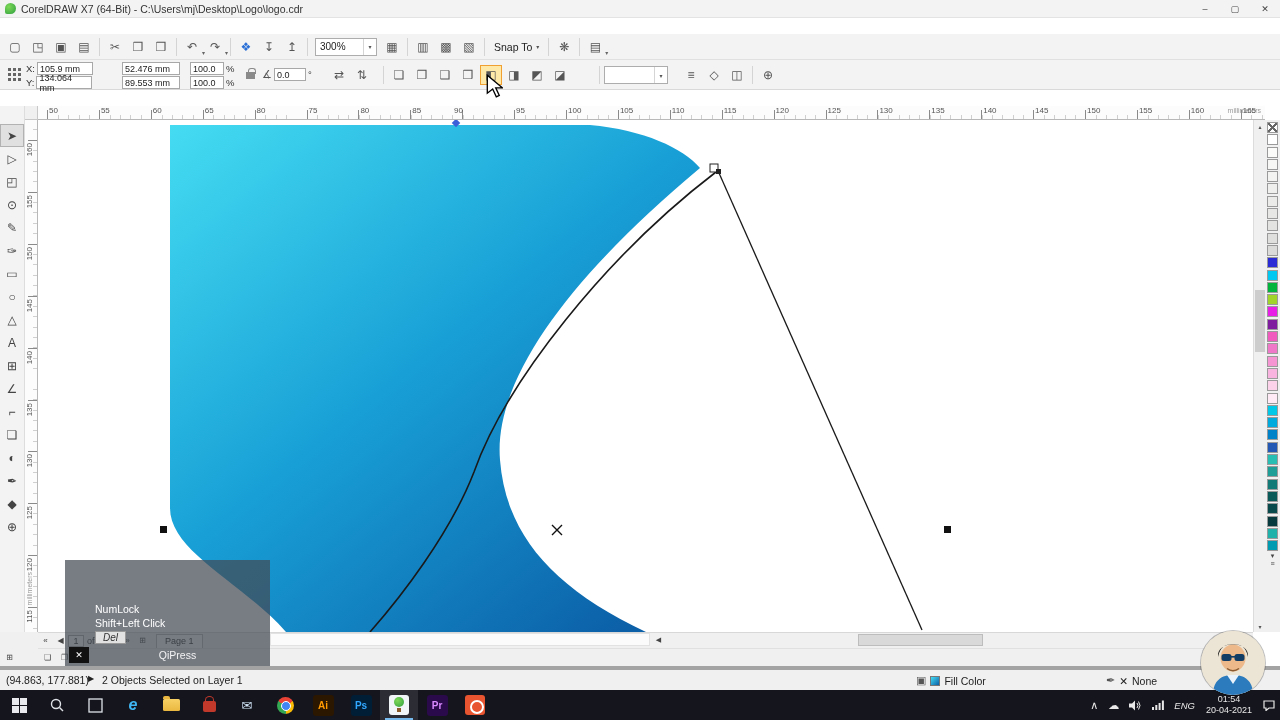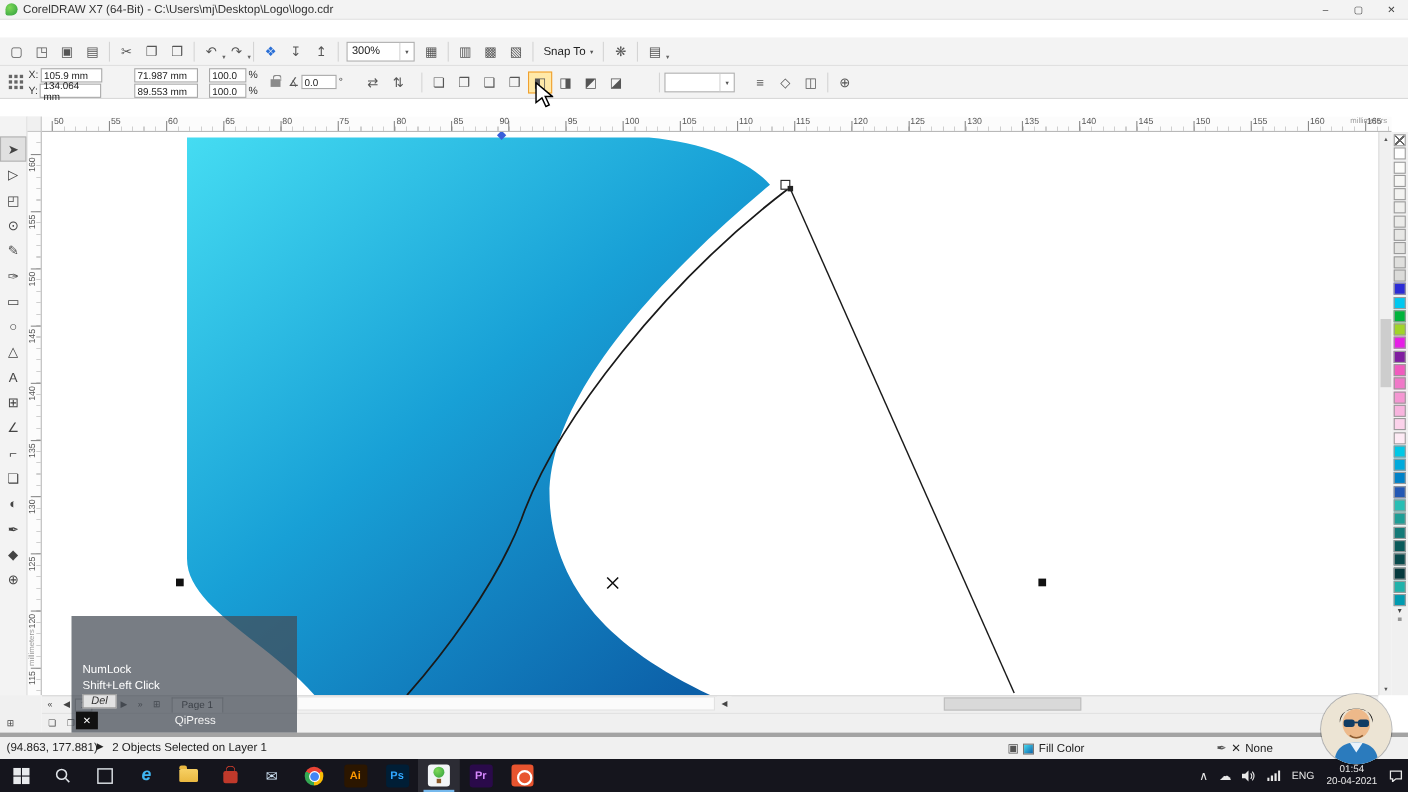--- a/index.html
+++ b/index.html
@@ -92,26 +92,26 @@
 .bag-shape::before{content:'';position:absolute;left:2.5px;top:-5px;width:7px;height:7px;border:1.5px solid #c0392b;border-radius:50% 50% 0 0;border-bottom:none;}
 .chrome-shape{width:17px;height:17px;border-radius:50%;background:conic-gradient(from -60deg,#ea4335 0 120deg,#fbbc05 0 240deg,#34a853 0 360deg);position:relative;display:inline-block;}
 .chrome-shape::after{content:'';position:absolute;left:4.5px;top:4.5px;width:8px;height:8px;border-radius:50%;background:#4285f4;border:1.5px solid #fff;}
 .corel-shape{width:20px;height:20px;border-radius:3px;background:#f2f5f7;position:relative;display:inline-block;}
 .corel-shape::before{content:'';position:absolute;left:5px;top:2px;width:10px;height:10px;border-radius:50%;background:radial-gradient(circle at 35% 35%,#7ed957,#2e9e3f);}
 .corel-shape::after{content:'';position:absolute;left:8px;top:13px;width:4px;height:4px;background:#8a5a2a;}
 .orange-shape{width:20px;height:20px;border-radius:3px;background:#e8542f;position:relative;display:inline-block;}
 .orange-shape::after{content:'';position:absolute;left:5px;top:5px;width:10px;height:10px;border-radius:50%;border:2px solid #fff;}
 .tray{margin-left:auto;display:flex;align-items:center;color:#e8e8e8;}
 .tray-item{padding:0 5px;font-size:11px;display:flex;align-items:center;justify-content:center;}
-.tray-lang{font-size:9.5px;}
+.tray-lang{font-size:9.5px;font-style:italic;}
 .tray-time{text-align:center;font-size:9px;line-height:1.2;padding:0 6px;}
 
 
 .qipress{position:absolute;left:65px;top:560px;width:205px;height:106px;background:rgba(68,75,84,0.72);z-index:50;display:flex;flex-direction:column;justify-content:flex-end;}
-.qp-line{padding:1px 10px;font-size:10.5px;color:#fff;}
+.qp-line{padding:1px 10px;font-size:10.5px;color:#fff;margin-left:20px;}
 .qp-boxed{display:inline-block;background:rgba(235,235,235,0.92);color:#333;font-style:italic;border:1px solid #999;padding:0 7px;font-size:10px;}
 .qp-bottom{display:flex;align-items:center;padding:2px 4px 3px 4px;}
 .qp-close{width:20px;height:16px;background:#111;color:#fff;display:flex;align-items:center;justify-content:center;font-size:9px;}
 .qp-title{flex:1;text-align:center;font-size:10.5px;color:#f2f2f2;}
 .avatar{position:absolute;left:1201px;top:631px;width:64px;height:64px;border-radius:50%;overflow:hidden;z-index:60;background:#ece4d4;box-shadow:0 0 0 1px rgba(0,0,0,0.25);}
 .cursor{position:absolute;left:486px;top:74px;z-index:70;pointer-events:none;}
 </style>
 </head>
 <body>
 
@@ -175,21 +175,21 @@
     <span class="anchor-dot" style="position:absolute;left:8px;top:8px"></span>
     <div class="pb-row" style="left:26px;top:2px">
       <span class="pb-label">X:</span>
       <span class="pb-input" style="width:56px">105.9 mm</span>
     </div>
     <div class="pb-row" style="left:26px;top:16px">
       <span class="pb-label">Y:</span>
       <span class="pb-input" style="width:56px">134.064 mm</span>
     </div>
     <div class="pb-row" style="left:122px;top:2px">
-      <span class="pb-input" style="width:58px">71.987 mm</span>
+      <span class="pb-input" style="width:58px">52.476 mm</span>
     </div>
     <div class="pb-row" style="left:122px;top:16px">
       <span class="pb-input" style="width:58px">89.553 mm</span>
     </div>
     <div class="pb-row" style="left:190px;top:2px">
       <span class="pb-input" style="width:34px">100.0</span>
       <span class="pb-label">%</span>
     </div>
     <div class="pb-row" style="left:190px;top:16px">
       <span class="pb-input" style="width:34px">100.0</span>

